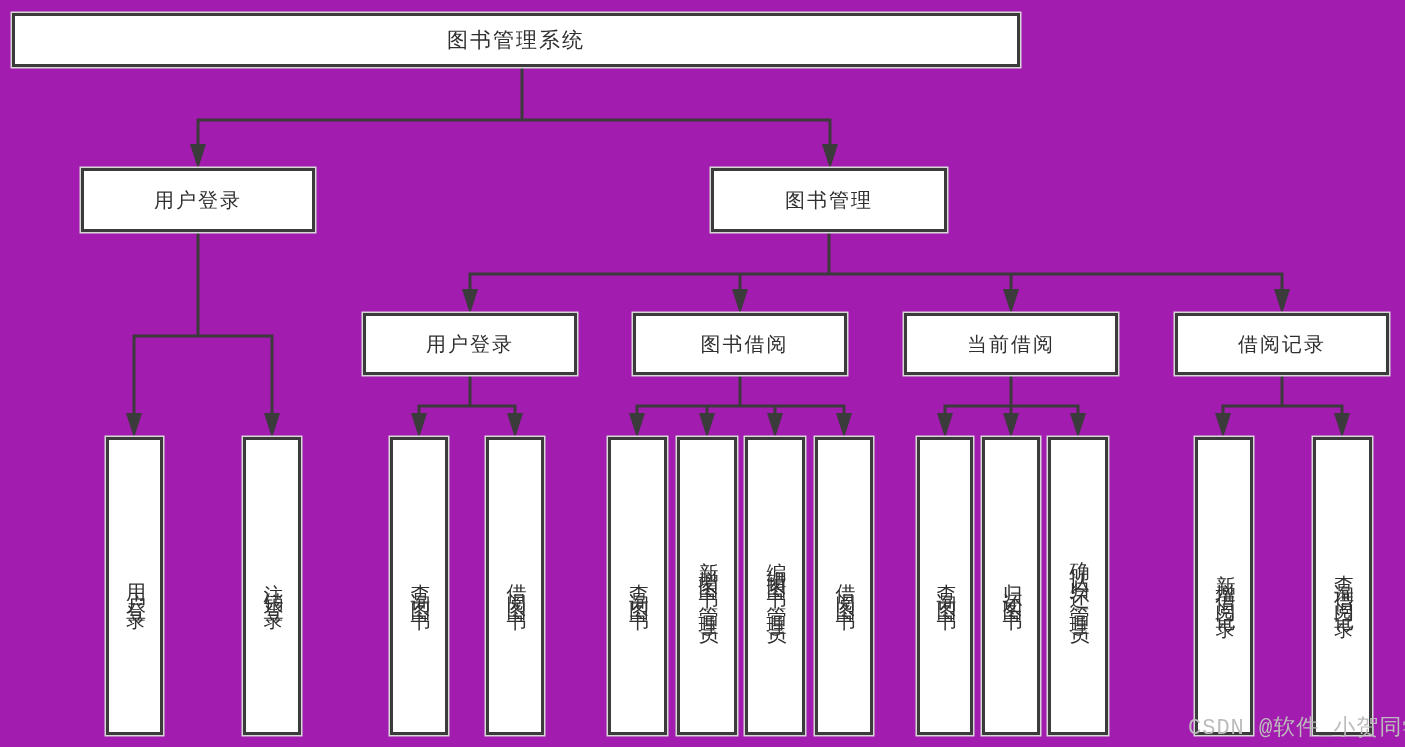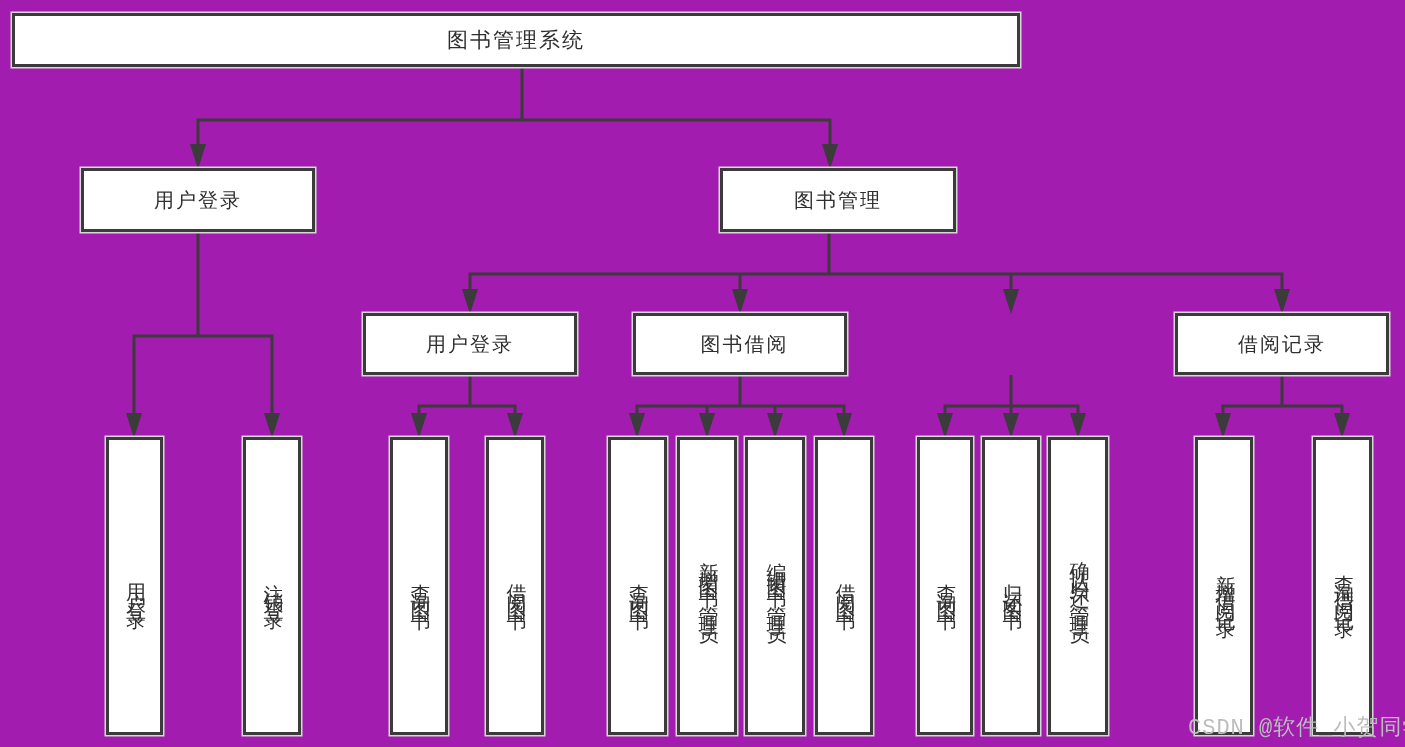--- a/index.html
+++ b/index.html
@@ -113,24 +113,25 @@
     <g stroke="#3b3b3b" stroke-width="3" fill="#3b3b3b">
       <path fill="none" d="M1282 375 V406 M1221.5 406 H1343.5 M1223 406 V420 M1342 406 V420"></path>
       <polygon stroke="none" points="1215,413 1231,413 1223,438"></polygon>
       <polygon stroke="none" points="1334,413 1350,413 1342,438"></polygon>
     </g>
   </svg>
 
   <div class="hbox" style="left:12px; top:13px; width:1008px; height:54px; font-size:21px;">图书管理系统</div>
 
   <div class="hbox" style="left:81px; top:168px; width:234px; height:64px;">用户登录</div>
-  <div class="hbox" style="left:711px; top:168px; width:236px; height:64px;margin-left:9px;">图书管理</div>
+  <div class="hbox" style="left:711px; top:168px; width:236px; height:64px;">图书管理</div>
 
   <div class="hbox" style="left:363px; top:313px; width:214px; height:62px;">用户登录</div>
   <div class="hbox" style="left:633px; top:313px; width:214px; height:62px;padding-left:9px;">图书借阅</div>
+  <div class="hbox" style="left:904px; top:313px; width:214px; height:62px;">当前借阅</div>
   <div class="hbox" style="left:1175px; top:313px; width:214px; height:62px;">借阅记录</div>
 
   <div class="vbox" style="left:106px; width:57px;">
     <span>用户登录</span>
   </div>
   <div class="vbox" style="left:243px; width:58px;">
     <span>注销登录</span>
   </div>
 
   <div class="vbox" style="left:390px; width:58px;">

